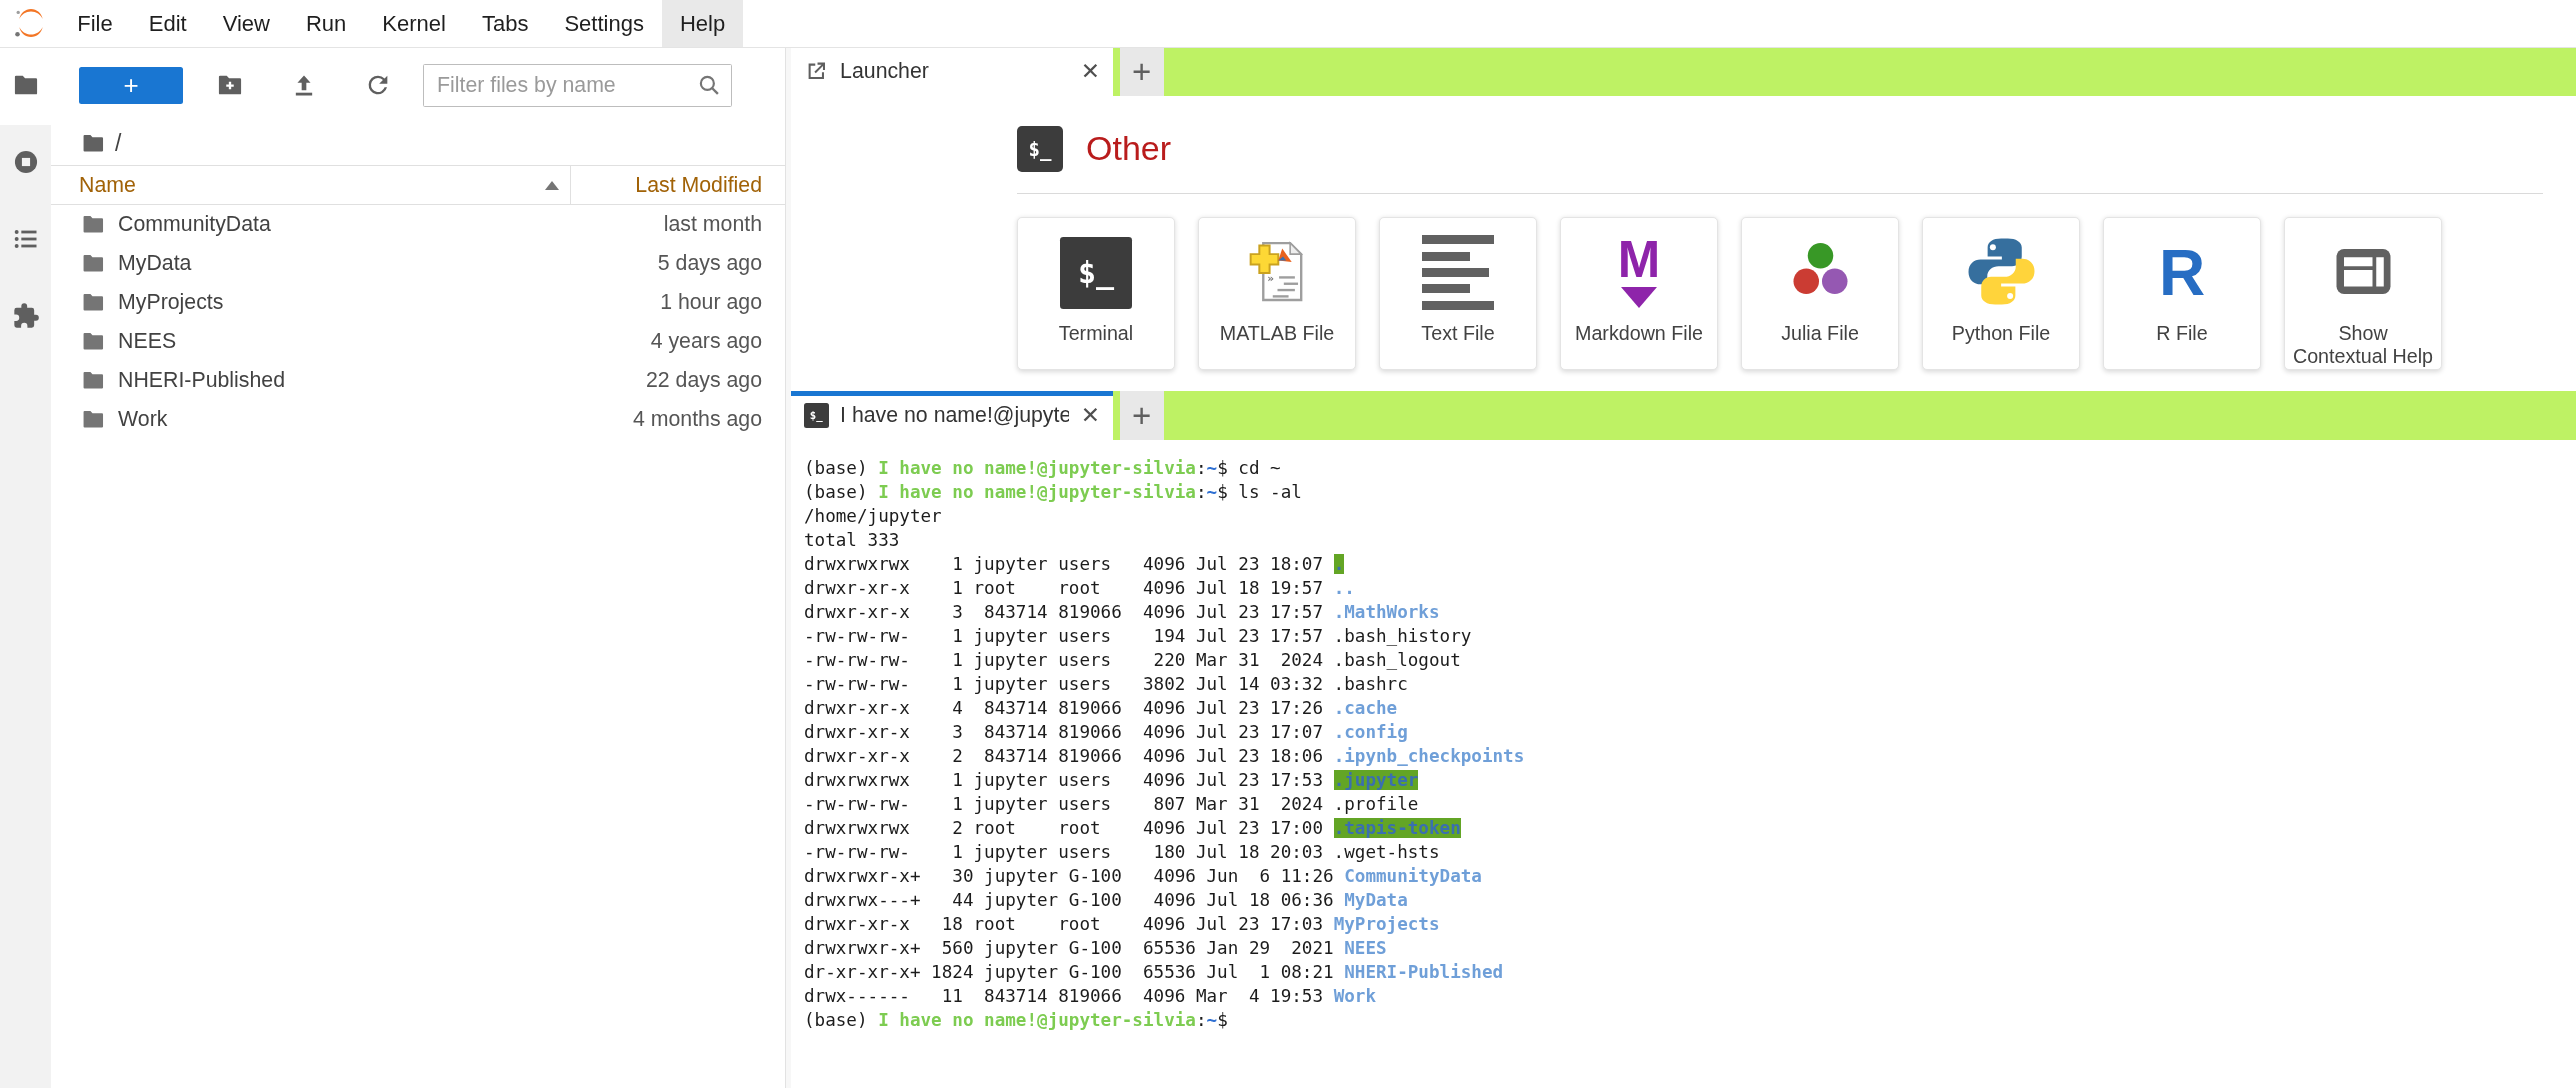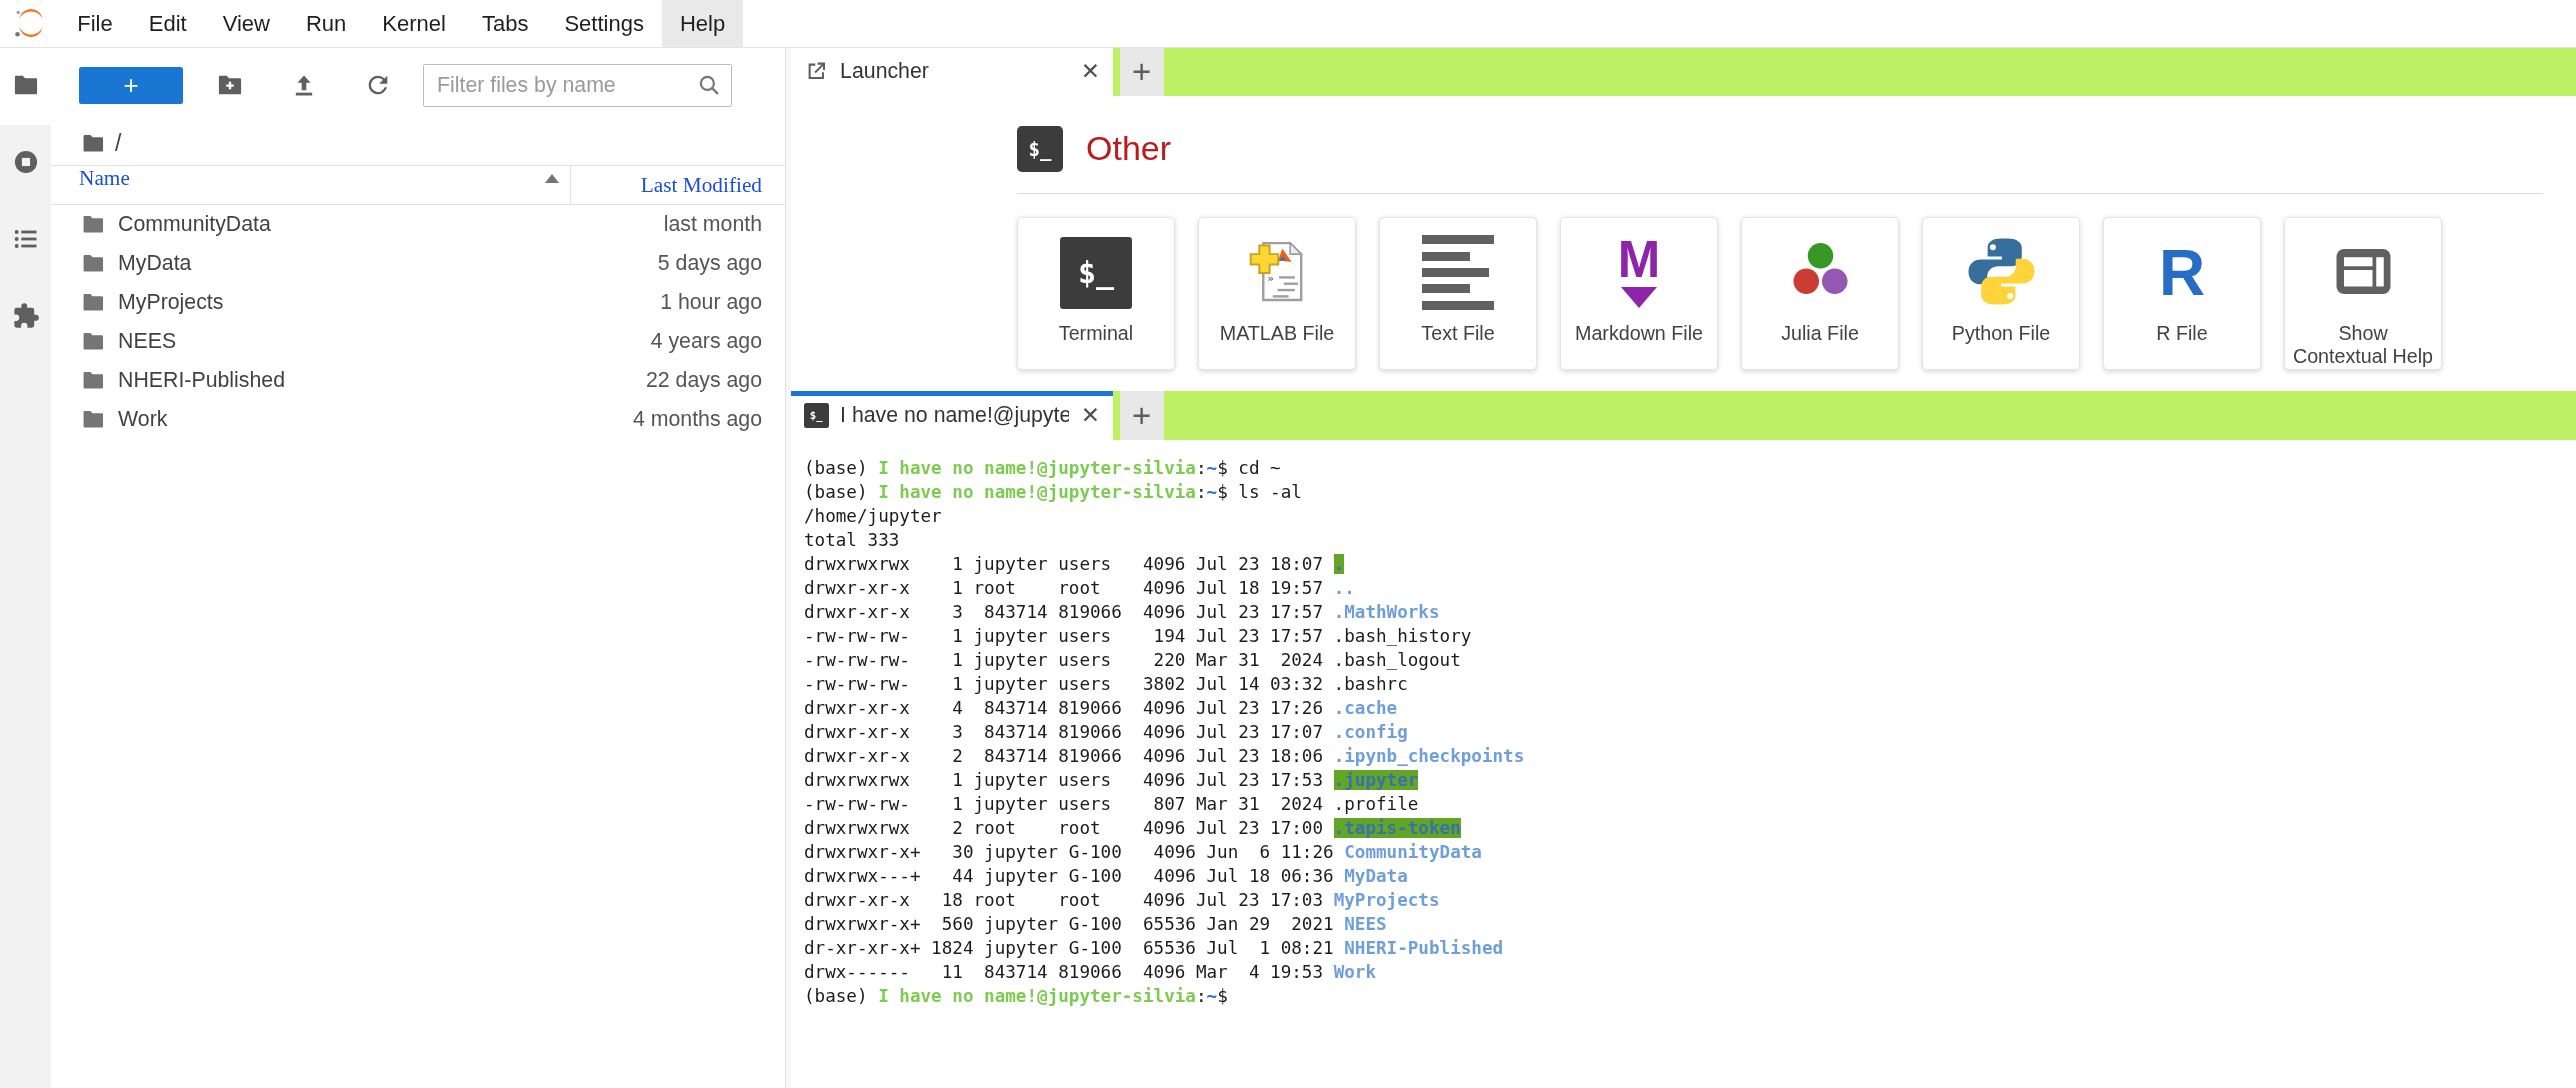--- a/index.html
+++ b/index.html
@@ -32,21 +32,21 @@
   .filter-wrap{margin-left:31px;position:relative;width:309px;height:43px;flex:0 0 auto;}
   .filter-wrap input{width:100%;height:100%;box-sizing:border-box;border:1.6px solid #bdbdbd;
                      border-radius:1.6px;padding:0 54px 0 13px;font-size:21.3px;color:#424242;
                      font-family:"Liberation Sans",sans-serif;outline:none;}
   .filter-wrap input::placeholder{color:#9a9a9a;}
   .filter-wrap .mag{position:absolute;right:9.8px;top:8.2px;width:26px;height:26px;}
   .fb-crumb{height:43px;display:flex;align-items:center;padding-left:29.5px;gap:9.8px;
             font-size:23px;color:#424242;}
   .fb-crumb svg{width:24.6px;height:24.6px;fill:#616161;}
   .fb-header{height:38px;border-top:0.8px solid #e0e0e0;border-bottom:0.8px solid #e0e0e0;
-             display:flex;align-items:flex-start;font-size:21.3px;color:#1d4ed8;font-family:Liberation Serif, serif;}
+             display:flex;align-items:center;font-size:21.3px;color:#a16207;}
   .fb-h-name{flex:0 0 519px;display:flex;align-items:center;padding-left:28px;box-sizing:border-box;}
   .sort-caret{margin-left:auto;margin-right:11.5px;width:0;height:0;border-left:7.4px solid transparent;
               border-right:7.4px solid transparent;border-bottom:9.8px solid #757575;}
   .fb-h-mod{flex:1;border-left:0.8px solid #e0e0e0;height:100%;display:flex;align-items:center;
             justify-content:flex-end;padding-right:23px;}
   .fb-row{height:39px;display:flex;align-items:center;font-size:21.3px;color:#424242;}
   .fb-row svg{width:24.6px;height:24.6px;fill:#757575;margin-left:29.5px;flex:0 0 auto;}
   .fb-row .nm{margin-left:13px;}
   .fb-row .dt{margin-left:auto;padding-right:23px;color:#555;}
 
@@ -372,20 +372,21 @@
       <div class="tline"><span class="tseg">drwxr-xr-x    3  843714 819066  4096 Jul 23 17:57 </span><span class="tseg dir">.MathWorks</span></div>
       <div class="tline"><span class="tseg">-rw-rw-rw-    1 jupyter users    194 Jul 23 17:57 .bash_history</span></div>
       <div class="tline"><span class="tseg">-rw-rw-rw-    1 jupyter users    220 Mar 31  2024 .bash_logout</span></div>
       <div class="tline"><span class="tseg">-rw-rw-rw-    1 jupyter users   3802 Jul 14 03:32 .bashrc</span></div>
       <div class="tline"><span class="tseg">drwxr-xr-x    4  843714 819066  4096 Jul 23 17:26 </span><span class="tseg dir">.cache</span></div>
       <div class="tline"><span class="tseg">drwxr-xr-x    3  843714 819066  4096 Jul 23 17:07 </span><span class="tseg dir">.config</span></div>
       <div class="tline"><span class="tseg">drwxr-xr-x    2  843714 819066  4096 Jul 23 18:06 </span><span class="tseg dir">.ipynb_checkpoints</span></div>
       <div class="tline"><span class="tseg">drwxrwxrwx    1 jupyter users   4096 Jul 23 17:53 </span><span class="tseg owdir">.jupyter</span></div>
       <div class="tline"><span class="tseg">-rw-rw-rw-    1 jupyter users    807 Mar 31  2024 .profile</span></div>
       <div class="tline"><span class="tseg">drwxrwxrwx    2 root    root    4096 Jul 23 17:00 </span><span class="tseg owdir">.tapis-token</span></div>
+      <div class="tline"><span class="tseg">-rw-rw-rw-    1 jupyter users    180 Jul 18 20:03 .wget-hsts</span></div>
       <div class="tline"><span class="tseg">drwxrwxr-x+   30 jupyter G-100   4096 Jun  6 11:26 </span><span class="tseg dir">CommunityData</span></div>
       <div class="tline"><span class="tseg">drwxrwx---+   44 jupyter G-100   4096 Jul 18 06:36 </span><span class="tseg dir">MyData</span></div>
       <div class="tline"><span class="tseg">drwxr-xr-x   18 root    root    4096 Jul 23 17:03 </span><span class="tseg dir">MyProjects</span></div>
       <div class="tline"><span class="tseg">drwxrwxr-x+  560 jupyter G-100  65536 Jan 29  2021 </span><span class="tseg dir">NEES</span></div>
       <div class="tline"><span class="tseg">dr-xr-xr-x+ 1824 jupyter G-100  65536 Jul  1 08:21 </span><span class="tseg dir">NHERI-Published</span></div>
       <div class="tline"><span class="tseg">drwx------   11  843714 819066  4096 Mar  4 19:53 </span><span class="tseg dir">Work</span></div>
       <div class="tline"><span class="tseg">(base) </span><span class="tseg user">I have no name!@jupyter-silvia</span><span class="tseg">:</span><span class="tseg path">~</span><span class="tseg">$ </span></div>
     </div>
 </div>
 

